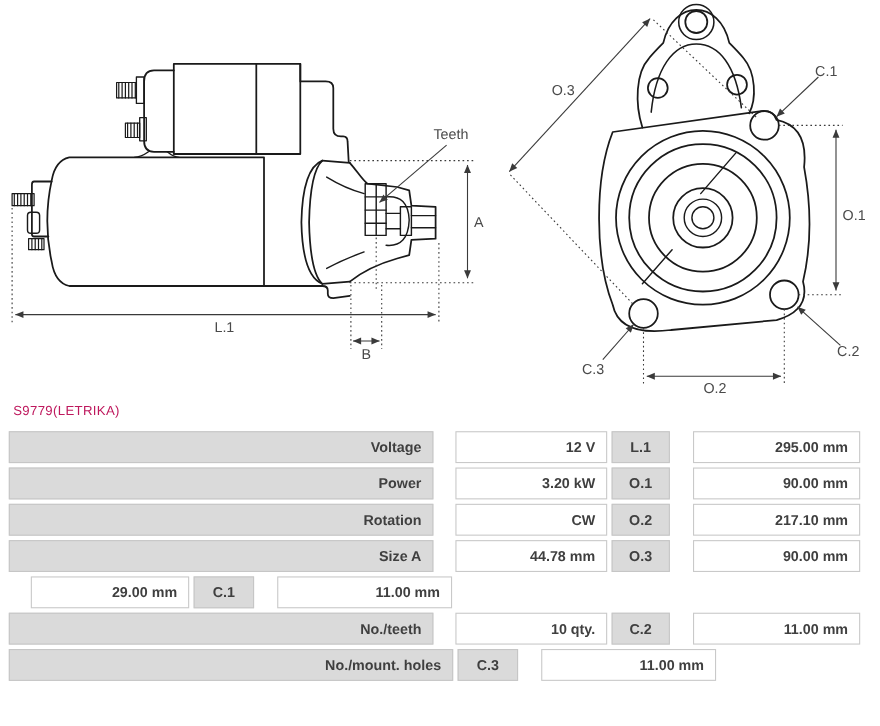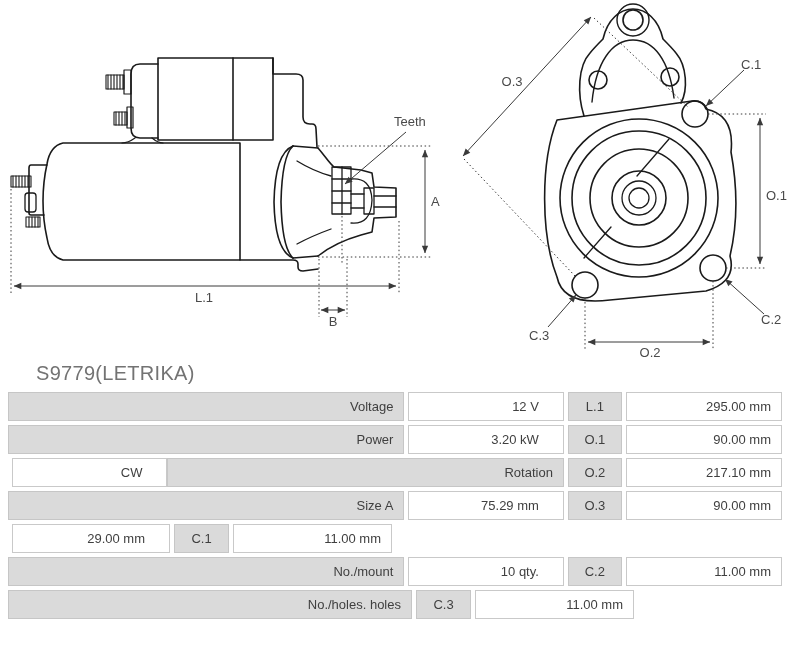--- a/index.html
+++ b/index.html
@@ -1,29 +1,29 @@
 <!DOCTYPE html>
 <html><head>
 <meta charset="utf-8">
 <style>
   html,body{margin:0;padding:0;background:#ffffff;}
   #page{position:relative;width:800px;height:660px;background:#ffffff;
         font-family:"Liberation Sans",sans-serif;overflow:hidden;}
   svg{display:block;}
   .diagram{position:absolute;left:0;top:0;}
-  .title{position:absolute;left:12px;top:361px;font-size:20px;line-height:24px;
-         color:#737373;letter-spacing:0.3px;margin-left:24px;}
+  .title{position:absolute;left:12px;top:361px;font-size:12px;line-height:24px;
+         color:#be185d;letter-spacing:0.3px;}
   .spec{position:absolute;left:8px;top:392px;width:774px;}
-  .row{display:flex;margin-bottom:4px;}
+  .row{display:flex;margin-bottom:4px;font-weight:bold;}
   .cell{height:27px;line-height:27px;font-size:13px;color:#3f3f3f;
         border:1px solid #c9c9c9;background:#ffffff;white-space:nowrap;overflow:hidden;}
   .lab{width:392px;background:#dadada;border-color:#c6c6c6;text-align:right;padding-right:10px;}
-  .val{width:132px;margin-left:4px;text-align:right;padding-right:24px;}
+  .val{width:132px;margin-left:20px;text-align:right;padding-right:10px;}
   .dim{width:53px;margin-left:4px;background:#dadada;border-color:#c6c6c6;text-align:center;}
-  .dimval{width:147px;margin-left:4px;text-align:right;padding-right:10px;}
+  .dimval{width:147px;margin-left:21px;text-align:right;padding-right:10px;}
   .lbl{font-size:13px;fill:#4a4a4a;}
 </style>
 </head>
 <body>
 
 <div id="page">
 
   <svg class="diagram" width="800" height="362" viewBox="0 0 800 362">
     <defs>
       <marker id="ar" viewBox="0 0 10 10" refX="9.2" refY="5" markerWidth="8.5" markerHeight="8.5" orient="auto-start-reverse">
@@ -158,42 +158,42 @@
       <div class="cell dim">L.1</div>
       <div class="cell dimval">295.00 mm</div>
     </div>
     <div class="row">
       <div class="cell lab">Power</div>
       <div class="cell val">3.20 kW</div>
       <div class="cell dim">O.1</div>
       <div class="cell dimval">90.00 mm</div>
     </div>
     <div class="row">
+      <div class="cell lab">Rotation</div>
       <div class="cell val">CW</div>
-      <div class="cell lab">Rotation</div>
       <div class="cell dim">O.2</div>
       <div class="cell dimval">217.10 mm</div>
     </div>
     <div class="row">
       <div class="cell lab">Size A</div>
-      <div class="cell val">75.29 mm</div>
+      <div class="cell val">44.78 mm</div>
       <div class="cell dim">O.3</div>
       <div class="cell dimval">90.00 mm</div>
     </div>
     <div class="row">
       <div class="cell val">29.00 mm</div>
       <div class="cell dim">C.1</div>
       <div class="cell dimval">11.00 mm</div>
     </div>
     <div class="row">
-      <div class="cell lab">No./mount</div>
+      <div class="cell lab">No./teeth</div>
       <div class="cell val">10 qty.</div>
       <div class="cell dim">C.2</div>
       <div class="cell dimval">11.00 mm</div>
     </div>
     <div class="row">
-      <div class="cell lab">No./holes. holes</div>
+      <div class="cell lab">No./mount. holes</div>
       <div class="cell dim">C.3</div>
       <div class="cell dimval">11.00 mm</div>
     </div>
   </div>
 
 </div>
 
 </body></html>

